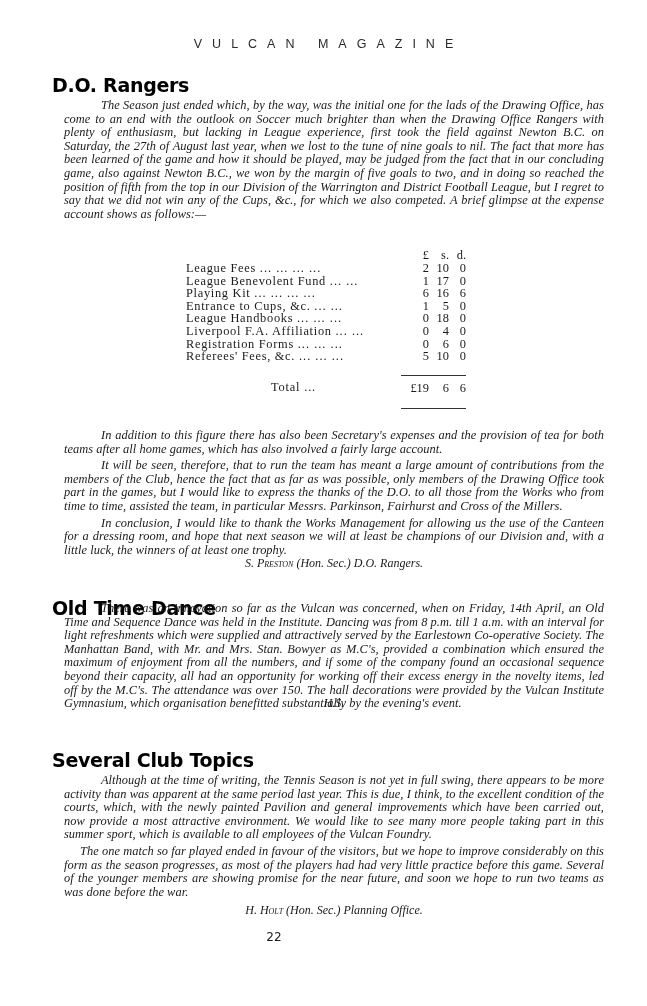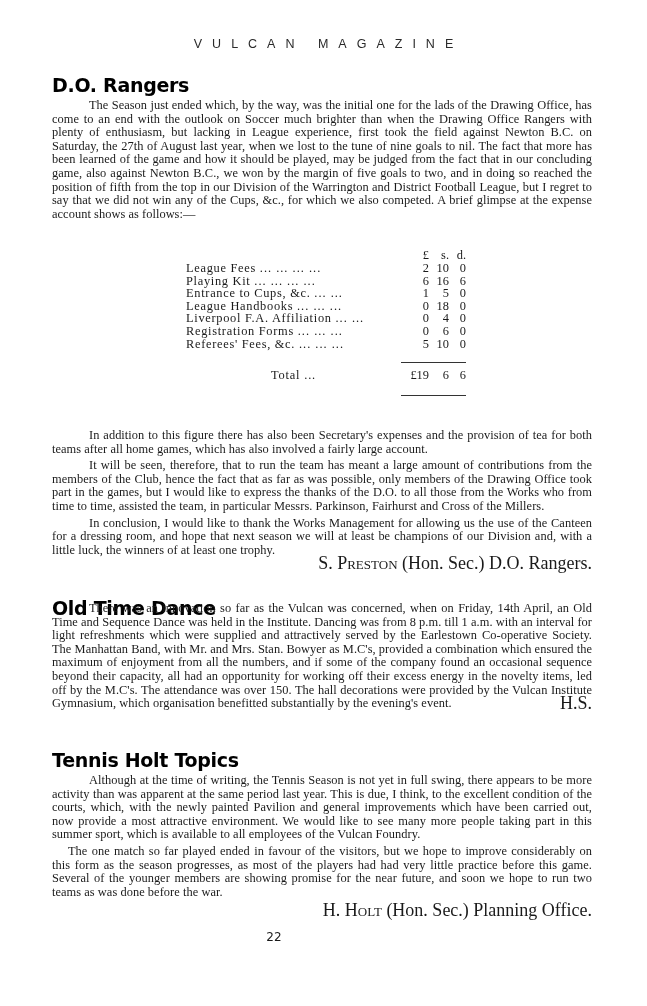--- a/index.html
+++ b/index.html
@@ -17,22 +17,22 @@
   h2 {
     font-family: "DejaVu Sans", "Liberation Sans", sans-serif;
     font-weight: bold; font-size: 19px; margin: 0; color: #000000;
     letter-spacing: -0.3px; position: absolute; left: 0;
   }
   p {
     margin: 0; font-size: 12.4px; line-height: 13.6px;
     text-align: justify; text-align-last: left; letter-spacing: 0.05px;
   }
   p.indent { text-indent: 37px; }
-  .block { position: absolute; left: 0; width: 540px; }
-  .sig { text-align: right; font-size: 18px; line-height: 13.6px; }
+  .block { position: absolute; left: 12px; width: 540px; font-style: italic; }
+  .sig { text-align: center; font-size: 12px; line-height: 13.6px; }
   .sc { font-variant: small-caps; }
 
   table.expenses {
     position: absolute; left: 134px; top: 249px;
     border-collapse: collapse; font-size: 12.4px;
   }
   table.expenses td { padding: 0; line-height: 12.6px; height: 12.6px; white-space: nowrap; }
   td.item { width: 215px; letter-spacing: 0.7px; }
   td.item .dots { letter-spacing: 1px; }
   td.num { text-align: right; }
@@ -65,20 +65,26 @@
           <tr class="head">
         <td class="item"></td>
         <td class="num l">£</td>
         <td class="num s">s.</td>
         <td class="num d">d.</td>
       </tr>
       <tr>
         <td class="item"><span>League Fees</span> <span class="dots">... ... ... ...</span></td>
         <td class="num l">2</td>
         <td class="num s">10</td>
+        <td class="num d">0</td>
+      </tr>
+      <tr>
+        <td class="item"><span>League Benevolent Fund</span> <span class="dots">... ...</span></td>
+        <td class="num l">1</td>
+        <td class="num s">17</td>
         <td class="num d">0</td>
       </tr>
       <tr>
         <td class="item"><span>Playing Kit</span> <span class="dots">... ... ... ...</span></td>
         <td class="num l">6</td>
         <td class="num s">16</td>
         <td class="num d">6</td>
       </tr>
       <tr>
         <td class="item"><span>Entrance to Cups, &amp;c.</span> <span class="dots">... ...</span></td>
@@ -141,21 +147,21 @@
 
   <section>
     <h2 style="top:597px">Old Time Dance</h2>
     <div class="block" style="top:602px">
       <p class="indent">There was an innovation so far as the Vulcan was concerned, when on Friday, 14th April, an Old Time and Sequence Dance was held in the Institute.  Dancing was from 8 p.m. till 1 a.m. with an interval for light refreshments which were supplied and attractively served by the Earlestown Co-operative Society.  The Manhattan Band, with Mr. and Mrs. Stan. Bowyer as M.C's, provided a combination which ensured the maximum of enjoyment from all the numbers, and if some of the company found an occasional sequence beyond their capacity, all had an opportunity for working off their excess energy in the novelty items, led off by the M.C's.  The attendance was over 150.  The hall decorations were provided by the Vulcan Institute Gymnasium, which organisation benefitted substantially by the evening's event.</p>
       <div class="sig" style="margin-top:-13.6px">H.S.</div>
     </div>
   </section>
 
   <section>
-    <h2 style="top:749px">Tennis Holt Topics</h2>
+    <h2 style="top:749px">Several Club Topics</h2>
     <div class="block" style="top:774px">
       <p class="indent" style="margin-bottom:3px">Although at the time of writing, the Tennis Season is not yet in full swing, there appears to be more activity than was apparent at the same period last year.  This is due, I think, to the excellent condition of the courts, which, with the newly painted Pavilion and general improvements which have been carried out, now provide a most attractive environment.  We would like to see many more people taking part in this summer sport, which is available to all employees of the Vulcan Foundry.</p>
       <p class="indent" style="text-indent:16px">The one match so far played ended in favour of the visitors, but we hope to improve considerably on this form as the season progresses, as most of the players had had very little practice before this game.  Several of the younger members are showing promise for the near future, and soon we hope to run two teams as was done before the war.</p>
       <div class="sig" style="margin-top:5px"><span class="sc">H. Holt</span><span> (Hon. Sec.) Planning Office.</span></div>
     </div>
   </section>
 </div>
 
 <div class="page-number">22</div>
 

